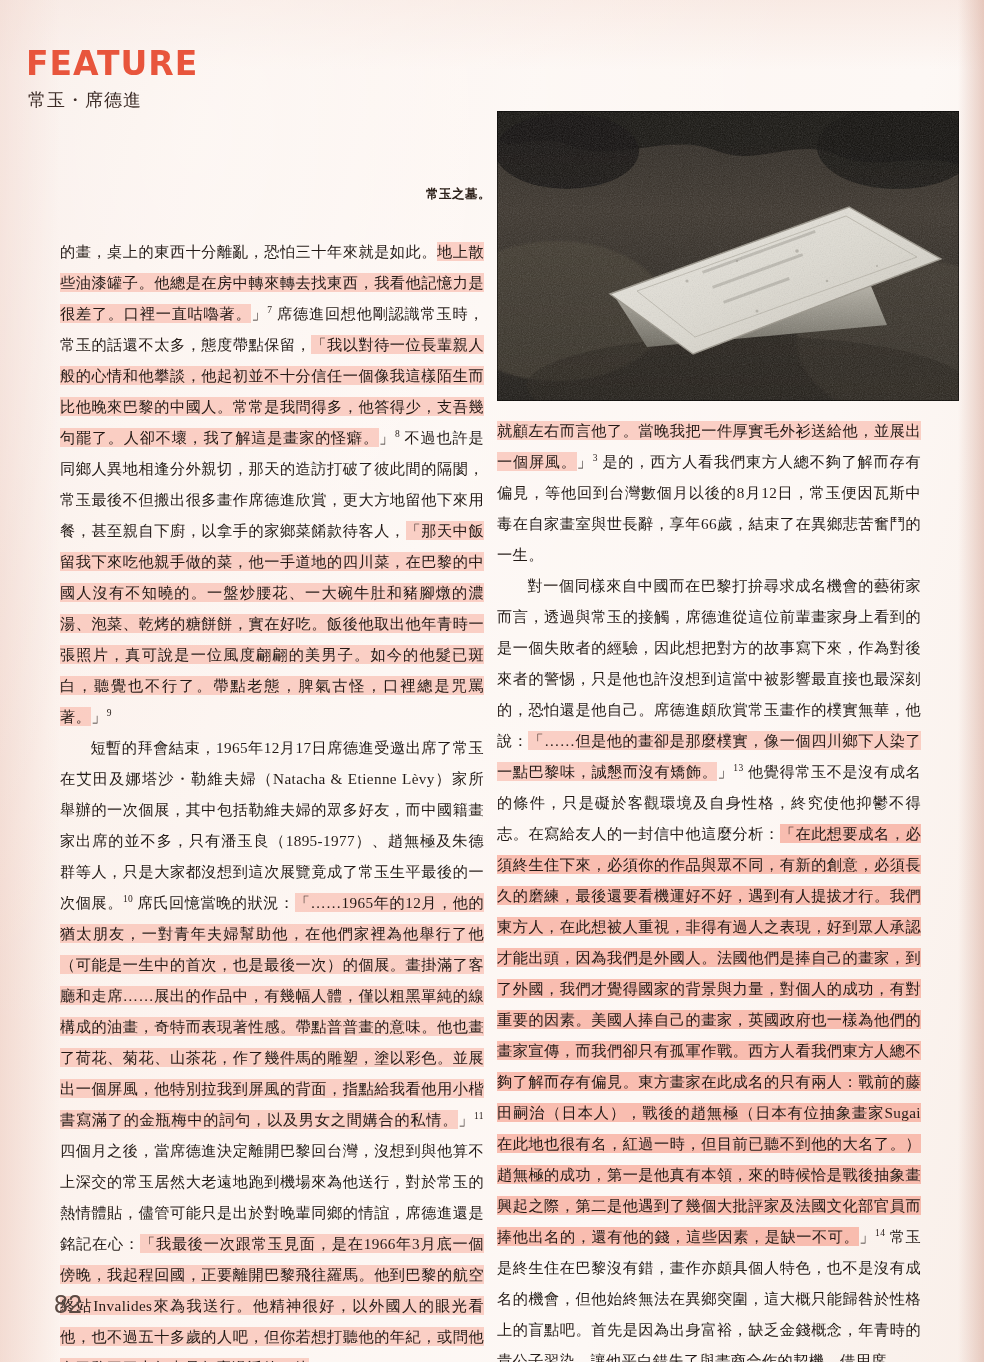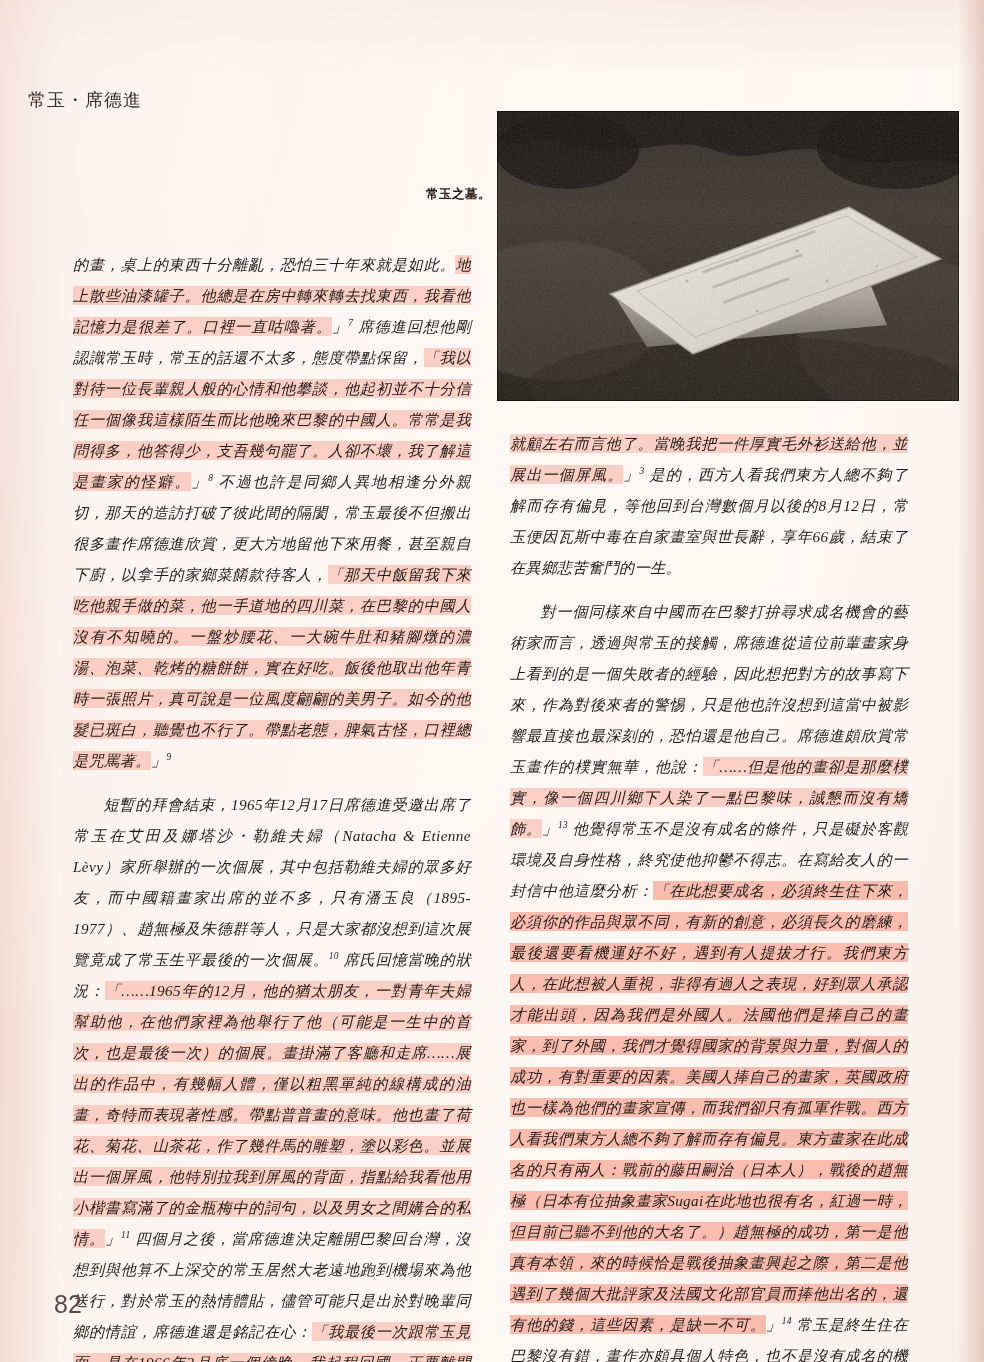--- a/index.html
+++ b/index.html
@@ -83,21 +83,21 @@
     font-size: 15.2px;
     line-height: 31px;
     color: #231a16;
     text-align: justify;
     text-justify: inter-character;
     letter-spacing: 0.4px;
   }
   .col-left { left: 60px; }
   .col-right { left: 497px; top: 415px; }
 
-  .col p { margin: 13px; font-style: italic; }
+  .col p { margin: 0; }
   .col p.indent { text-indent: 2em; }
 
   
   .hl {
     background: rgba(248, 182, 168, 0.62);
     box-decoration-break: clone;
     -webkit-box-decoration-break: clone;
     padding: 1px 0;
   }
   .hl-strong {
@@ -119,20 +119,21 @@
     font-family: Liberation Sans, sans-serif;
     font-size: 25px;
     color: #5a4a43;
   }
 </style>
 </head>
 <body>
 
 <div class="page">
 
+  <div class="feature-title">FEATURE</div>
   <div class="feature-sub">常玉・席德進</div>
 
   <div class="photo-wrap">
     <svg class="photo-svg" viewBox="0 0 462 290" preserveAspectRatio="none">
       <defs>
         <linearGradient id="ground" x1="0" y1="0" x2="0" y2="1">
           <stop offset="0%" stop-color="#2b2620"></stop>
           <stop offset="35%" stop-color="#3a332b"></stop>
           <stop offset="100%" stop-color="#1b1814"></stop>
         </linearGradient>

